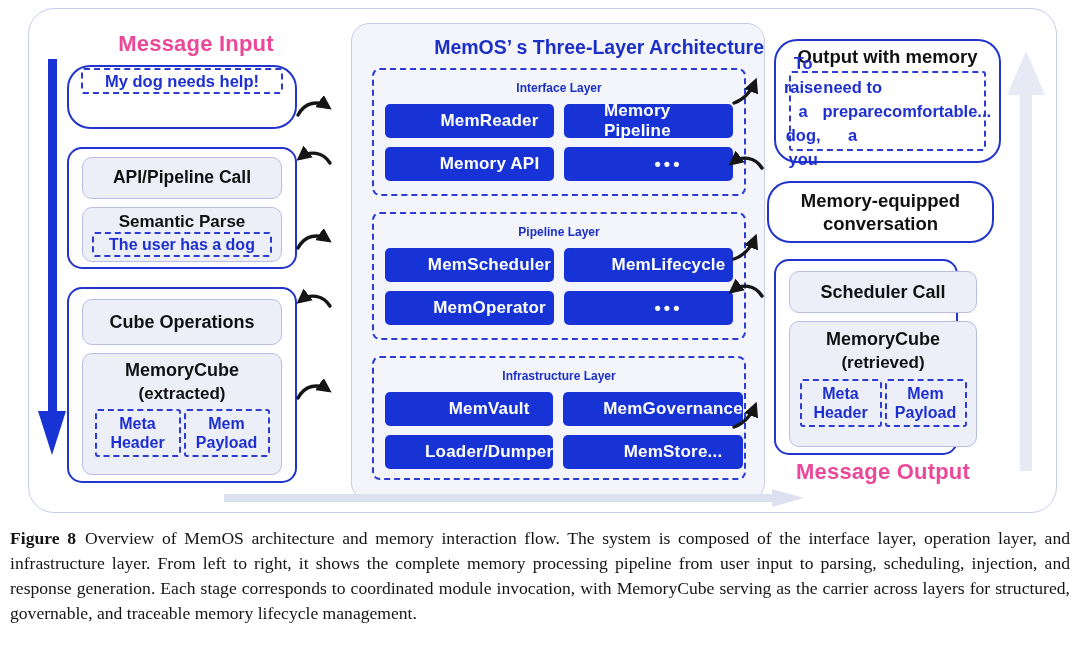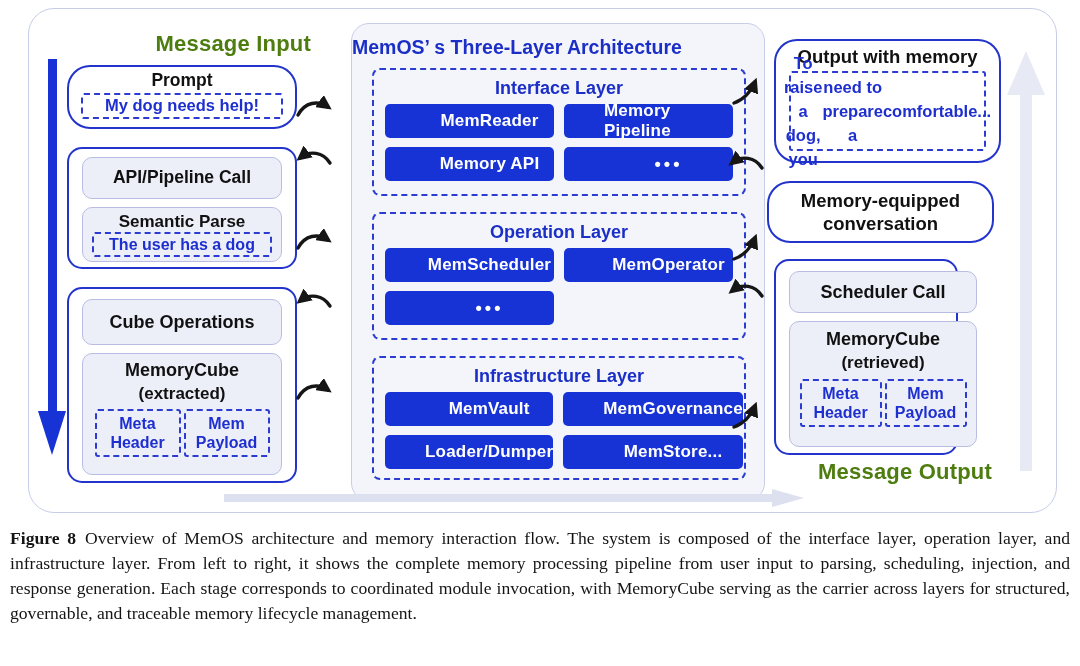--- a/index.html
+++ b/index.html
@@ -2,36 +2,36 @@
 <html><head>
 <meta charset="utf-8">
 <style>
   html,body{margin:0;padding:0;background:#fff;}
   .screen{position:relative;width:1080px;height:666px;background:#ffffff;overflow:hidden;
           font-family:"Liberation Sans",sans-serif;}
   
   .panel{position:absolute;left:28px;top:8px;width:1027px;height:503px;background:#ffffff;
          border:1.6px solid #c7cde9;border-radius:26px;}
   .abs{position:absolute;}
-  .blk-title{font-size:22px;font-weight:600;color:#4d7c0f;text-align:right;letter-spacing:.2px;}
+  .blk-title{font-size:22px;font-weight:600;color:#ec4899;text-align:center;letter-spacing:.2px;}
   
   .blue-box{position:absolute;background:#fff;border:2px solid #2334cc;border-radius:23px;box-sizing:border-box;}
   .box-label{font-size:17.5px;font-weight:600;color:#111;text-align:center;line-height:1.25;}
   .dash-box{border:2px dashed #2c3cd2;border-radius:3px;color:#1e2fd0;font-size:16.5px;font-weight:600;
             text-align:center;box-sizing:border-box;display:flex;align-items:center;justify-content:center;}
   .gray-box{position:absolute;background:#edeff8;border:1.4px solid #b9bde3;border-radius:10px;
             box-sizing:border-box;display:flex;flex-direction:column;align-items:center;justify-content:center;}
   
   .core{position:absolute;left:322px;top:14px;width:414px;height:478px;background:#f3f5fb;
         border:1.6px solid #c7cde9;border-radius:18px;box-sizing:border-box;}
-  .core-title{position:absolute;left:0;top:12px;width:100%;text-align:left;font-size:19.5px;
+  .core-title{position:absolute;left:0;top:12px;width:100%;text-align:right;font-size:19.5px;
               font-weight:700;color:#1b2fc6;}
   .layer{position:absolute;left:20px;width:374px;border:2px dashed #2b3cd0;border-radius:8px;
          box-sizing:border-box;padding:5px 11px 8px;}
-  .layer-name{text-align:center;font-size:18px;font-weight:700;color:#1b2fc6;line-height:26px;}
+  .layer-name{text-align:center;font-size:12px;font-weight:700;color:#1b2fc6;line-height:26px;}
   .mod-grid{display:grid;grid-template-columns:1fr 1fr;gap:9px 10px;margin-top:3px;}
   .mod{height:34px;background:#1733d6;border-radius:5px;color:#fff;font-size:17px;font-weight:700;
        display:flex;align-items:center;justify-content:center;letter-spacing:.2px;padding-left:40px;}
   .dots{letter-spacing:3px;font-size:18px;}
   
   .mini-row{display:flex;gap:3px;justify-content:flex-end;}
   .mini{width:86px;height:48px;border:2px dashed #2c3cd2;border-radius:3px;color:#1e2fd0;
         font-size:16px;font-weight:600;line-height:19px;text-align:center;display:flex;
         align-items:center;justify-content:center;box-sizing:border-box;}
   .sub{font-size:17.5px;font-weight:600;color:#111;text-align:center;line-height:23px;}
@@ -58,21 +58,20 @@
     <div class="abs blk-title" style="left:52px;top:22px;width:230px;">Message Input</div>
 
     <div class="abs" style="left:8px;top:50px;width:30px;height:400px;">
       <svg width="30" height="400" viewBox="0 0 30 400">
         <rect x="11" y="0" width="9" height="356" fill="#1733d6"></rect>
         <polygon points="1,352 29,352 15,396" fill="#1733d6"></polygon>
       </svg>
     </div>
 
     <div class="blue-box" style="left:38px;top:56px;width:230px;height:64px;">
-      <div class="box-label" style="margin-top:3px;">Prompt</div>
       <div class="dash-box" style="margin:1px 12px 0;height:26px;">My dog needs help!</div>
     </div>
 
     <div class="blue-box" style="left:38px;top:138px;width:230px;height:122px;border-radius:15px;">
       <div class="gray-box" style="left:13px;top:8px;width:200px;height:42px;">
         <div class="box-label">API/Pipeline Call</div>
       </div>
       <div class="gray-box" style="left:13px;top:58px;width:200px;height:55px;">
         <div class="box-label" style="font-size:17px;line-height:20px;">Semantic Parse</div>
         <div class="dash-box" style="width:180px;height:25px;font-size:16px;">The user has a dog</div>
@@ -100,23 +99,24 @@
         <div class="layer-name">Interface Layer</div>
         <div class="mod-grid">
           <div class="mod">MemReader</div>
           <div class="mod">Memory Pipeline</div>
           <div class="mod">Memory API</div>
           <div class="mod dots">•••</div>
         </div>
       </div>
 
       <div class="layer" style="top:188px;height:128px;">
-        <div class="layer-name">Operation Layer</div>
+        <div class="layer-name">Pipeline Layer</div>
         <div class="mod-grid">
           <div class="mod">MemScheduler</div>
+          <div class="mod">MemLifecycle</div>
           <div class="mod">MemOperator</div>
           <div class="mod dots">•••</div>
         </div>
       </div>
 
       <div class="layer" style="top:332px;height:124px;">
         <div class="layer-name">Infrastructure Layer</div>
         <div class="mod-grid">
           <div class="mod">MemVault</div>
           <div class="mod">MemGovernance</div>

